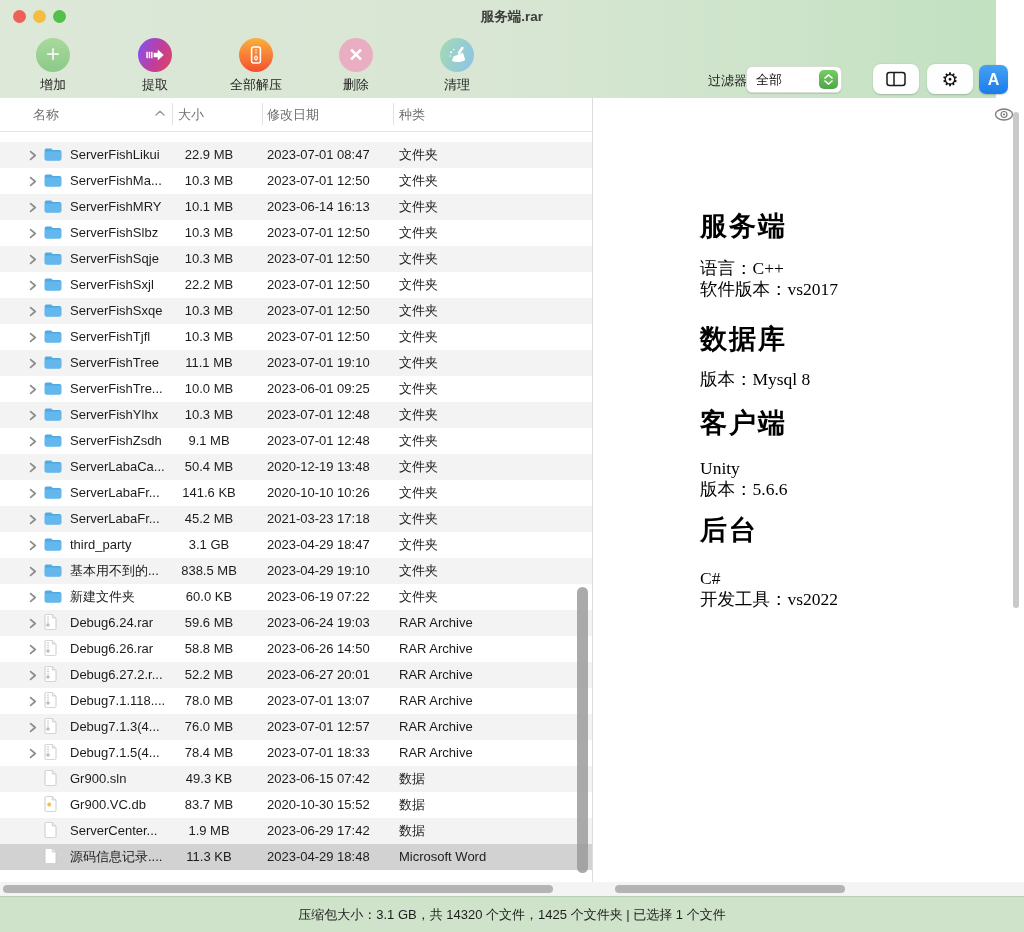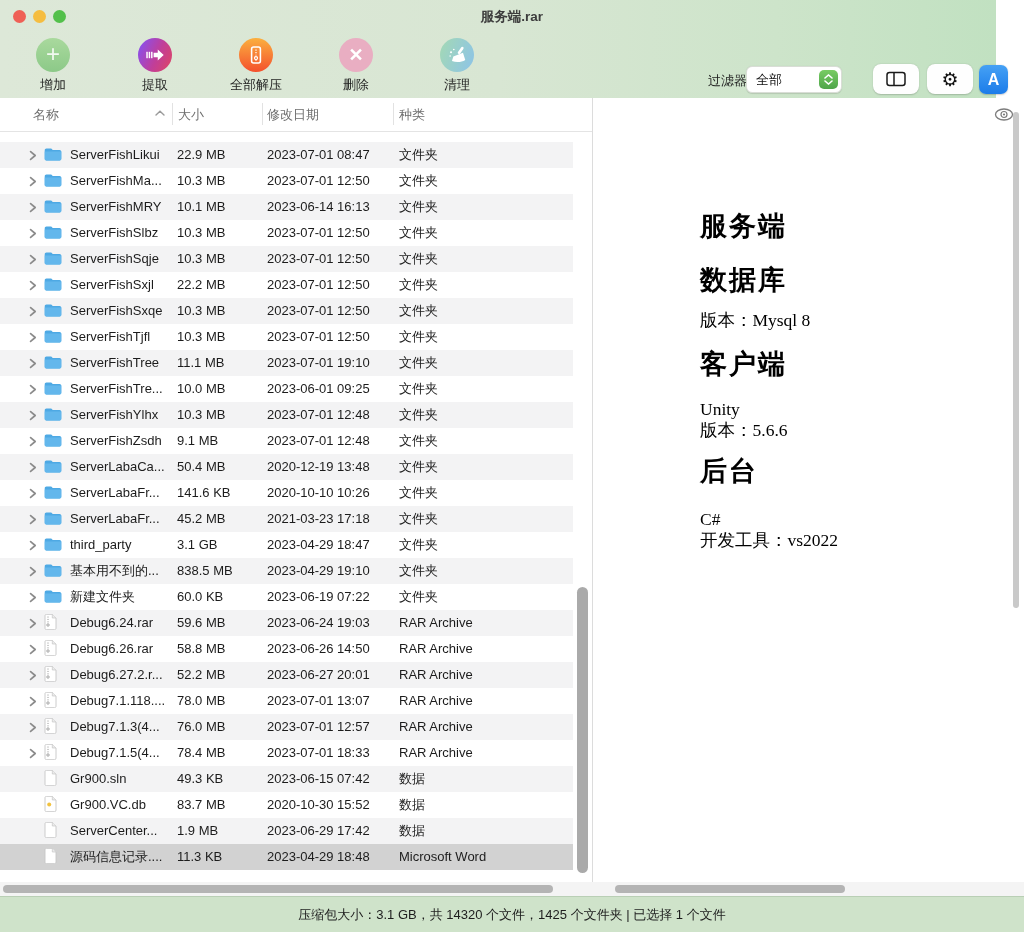--- a/index.html
+++ b/index.html
@@ -65,30 +65,30 @@
   }
   
   .list-pane{position:absolute;left:0;top:98px;width:592px;height:784px;background:#fff;}
   .list-header{
     position:absolute;left:0;top:0;width:592px;height:33px;background:#fff;
     border-bottom:1px solid #e4e4e4;font-size:13px;color:#6e6e6e;
   }
   .lh-cell{position:absolute;top:8px;}
   .lh-sep{position:absolute;top:5px;width:1px;height:22px;background:#e2e2e2;}
   .rows{position:absolute;left:0;top:44px;width:592px;}
-  .row{position:relative;width:573px;height:26px;font-size:13px;color:#1c1c1c;}
+  .row{position:relative;width:573px;height:26px;font-size:13px;color:#1c1c1c;padding-left:38px;}
   .row.alt{background:#f3f3f4;}
   .row.selected{background:#d2d2d2;}
   .row span{position:absolute;top:0;line-height:26px;white-space:nowrap;}
   .chev{left:27px;width:12px;text-align:center;}
   .chev svg{margin-top:8px;}
   .ficon{left:44px;top:0;}
   .ficon svg{vertical-align:middle;margin-top:-3px;}
   .fname{left:70px;}
-  .fsize{left:177px;width:90px;text-align:left;}
+  .fsize{left:164px;width:90px;text-align:center;}
   .fdate{left:267px;}
   .fkind{left:399px;text-align:center;}
   
   .vscroll{
     position:absolute;left:577px;top:489px;width:11px;height:286px;
     background:#9b9b9b;border-radius:5.5px;opacity:.85;
   }
   .pane-divider{position:absolute;left:592px;top:98px;width:1px;height:798px;background:#dcdcdc;}
   
   .preview-pane{position:absolute;left:593px;top:98px;width:431px;height:784px;background:#fff;}
@@ -593,20 +593,24 @@
 <div class="preview-pane">
   <svg class="eye" width="20" height="15" viewBox="0 0 20 15">
     <ellipse cx="10" cy="7.5" rx="8.5" ry="5.5" fill="none" stroke="#7c7c7c" stroke-width="1.3"></ellipse>
     <circle cx="10" cy="7.5" r="3" fill="none" stroke="#7c7c7c" stroke-width="1.2"></circle>
     <circle cx="10" cy="7.5" r="1.1" fill="#7c7c7c"></circle>
   </svg>
   <div class="pv-scroll"></div>
   <div class="pv-doc">
       <div class="pv-section">
         <div class="pv-h">服务端</div>
+        <div class="pv-lines">
+          <div class="pv-line">语言：C++</div>
+          <div class="pv-line">软件版本：vs2017</div>
+        </div>
       </div>
       <div class="pv-section">
         <div class="pv-h">数据库</div>
         <div class="pv-lines">
           <div class="pv-line">版本：Mysql 8</div>
         </div>
       </div>
       <div class="pv-section">
         <div class="pv-h">客户端</div>
         <div class="pv-lines">

